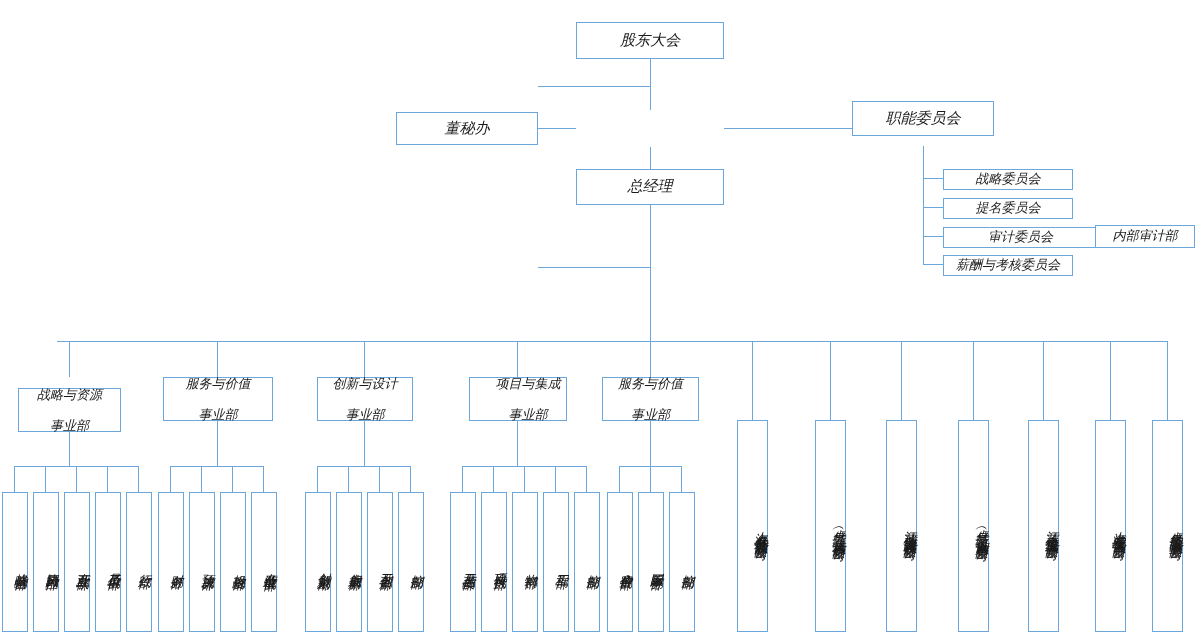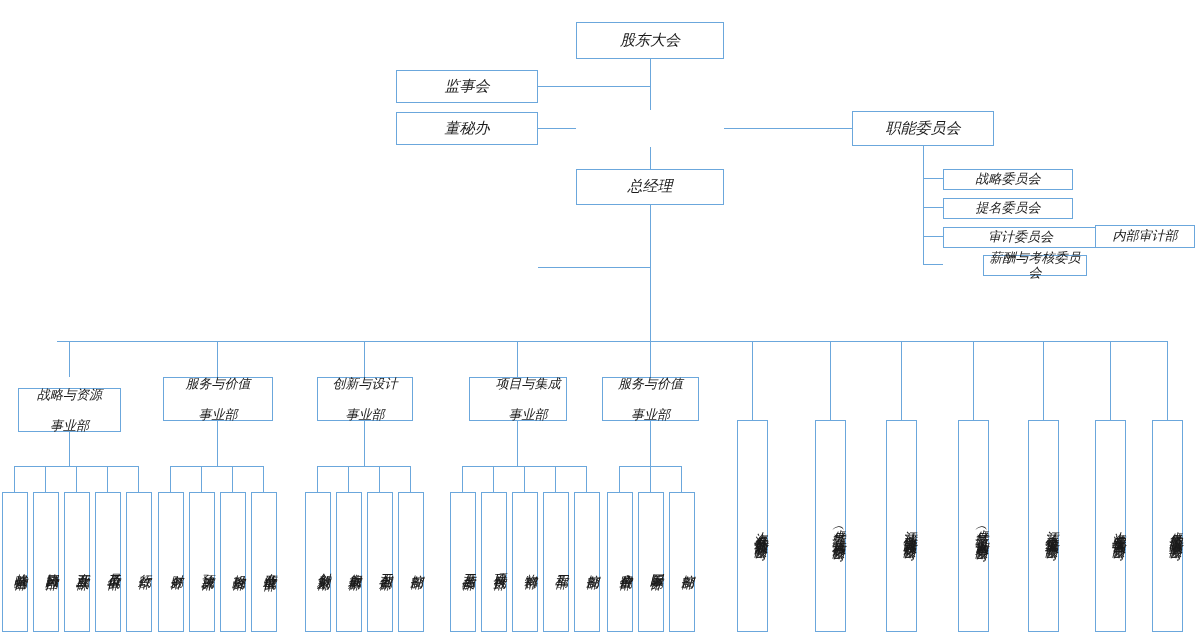--- a/index.html
+++ b/index.html
@@ -56,34 +56,31 @@
 <body>
 
 <div id="chart">
 
   <div class="box hbox" style="left:576px;top:22px;width:148px;height:37px;">
     <span>股东大会</span>
   </div>
 
   <div class="ln v" style="left:650px;top:59px;height:51px;"></div>
 
-  <div class="box hbox" style="left:396px;top:70px;width:142px;height:33px;">
-    <span>监事会</span>
-  </div>
   <div class="ln h" style="left:538px;top:86px;width:113px;"></div>
 
   <div class="box hbox" style="left:396px;top:112px;width:142px;height:33px;">
     <span>董秘办</span>
   </div>
   <div class="ln h" style="left:538px;top:128px;width:38px;"></div>
 
 
   <div class="ln h" style="left:724px;top:128px;width:128px;"></div>
 
-  <div class="box hbox" style="left:852px;top:111px;width:142px;height:35px;">
+  <div class="box hbox" style="left:852px;top:101px;width:142px;height:35px;">
     <span>职能委员会</span>
   </div>
 
   <div class="ln v" style="left:923px;top:146px;height:23px;"></div>
   <div class="ln v" style="left:923px;top:169px;height:96px;"></div>
 
   <div class="ln h" style="left:923px;top:178px;width:20px;"></div>
   <div class="box hbox small" style="left:943px;top:169px;width:130px;height:21px;">
     <span>战略委员会</span>
   </div>
@@ -92,21 +89,21 @@
   <div class="box hbox small" style="left:943px;top:198px;width:130px;height:21px;">
     <span>提名委员会</span>
   </div>
 
   <div class="ln h" style="left:923px;top:236px;width:20px;"></div>
   <div class="box hbox small" style="left:943px;top:227px;width:155px;height:21px;">
     <span>审计委员会</span>
   </div>
 
   <div class="ln h" style="left:923px;top:264px;width:20px;"></div>
-  <div class="box hbox small" style="left:943px;top:255px;width:104px;height:21px;margin-left:40px;">
+  <div class="box hbox small" style="left:943px;top:255px;width:130px;height:21px;">
     <span>薪酬与考核委员会</span>
   </div>
 
   <div class="ln h" style="left:1073px;top:236px;width:22px;"></div>
   <div class="box hbox small" style="left:1095px;top:225px;width:100px;height:23px;">
     <span>内部审计部</span>
   </div>
 
   <div class="ln v" style="left:650px;top:147px;height:22px;"></div>
 

